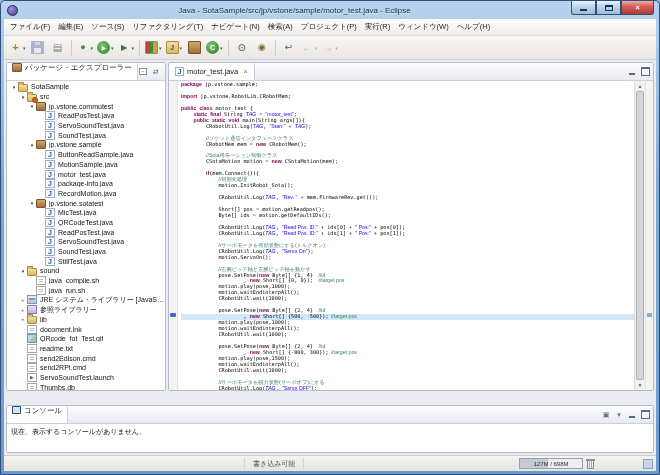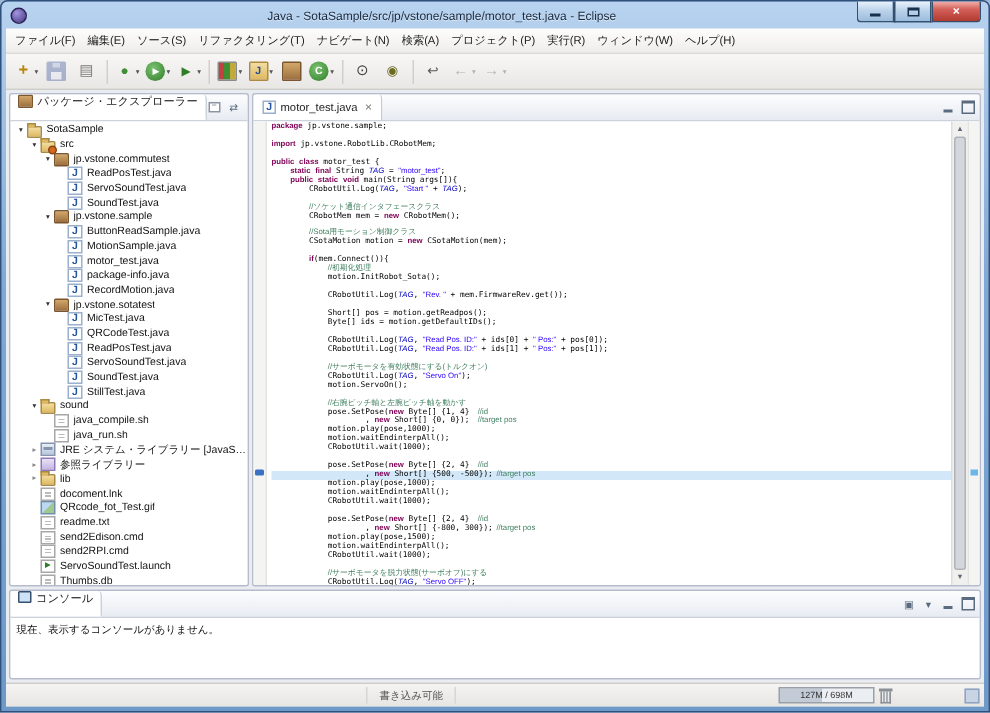--- a/index.html
+++ b/index.html
@@ -58,21 +58,21 @@
   .persp-open{width:18px;height:19px;display:flex;align-items:center;justify-content:center;border-radius:2px;}
   .persp-grid-icon{width:11px;height:11px;border:1px solid #8fa3c0;
     background:linear-gradient(#8fa3c0,#8fa3c0) 50% 0/1px 100% no-repeat,linear-gradient(#8fa3c0,#8fa3c0) 0 50%/100% 1px no-repeat,#dce6f2;}
   .persp-btn{display:flex;align-items:center;gap:3px;height:19px;padding:0 6px;margin-left:2px;margin-right:2px;
              border:1px solid #9fb6d4;border-radius:3px;background:linear-gradient(#eaf1f9,#d2e0f0);font-size:8px;color:#1c2c44;}
   
   .workarea{position:absolute;top:41px;left:0;right:0;bottom:16px;background:#e9ecf1;padding:2px;}
   .part{position:absolute;border:1px solid #b6bccb;border-radius:2px;background:#fff;overflow:hidden;}
   .explorer{left:2px;top:2px;width:160px;bottom:64px;}
   .editor-part{left:164px;top:2px;right:2px;bottom:64px;}
-  .console-part{left:2px;right:2px;bottom:2px;height:60px;}
+  .console-part{left:2px;right:2px;bottom:2px;height:48px;}
   .part-hd{height:18px;background:linear-gradient(#fdfdfe,#e7ebf2);border-bottom:1px solid #ccd2dc;display:flex;align-items:stretch;}
   .vtab{display:flex;align-items:flex-start;padding:0 5px;background:#fff;border-right:1px solid #ccd2dc;border-radius:3px 3px 0 0;
         font-size:7.5px;color:#222;white-space:nowrap;}
   .vicon{margin-right:3px;}
   .hd-icons{margin-left:auto;display:flex;align-items:center;padding-right:3px;gap:3px;}
   .hico{width:10px;height:10px;display:flex;align-items:center;justify-content:center;font-size:7px;color:#5a6b80;}
   .ico-min::before{content:"";width:6px;height:2px;background:#5a6b80;margin-top:5px;}
   .ico-max::before{content:"";width:7px;height:6px;border:1px solid #5a6b80;border-top:2px solid #5a6b80;}
   .ico-collapse::before{content:"−";font-size:6px;line-height:5px;border:1px solid #8a93a3;padding:0 1px;color:#5a6b80;background:#fff;}
   

